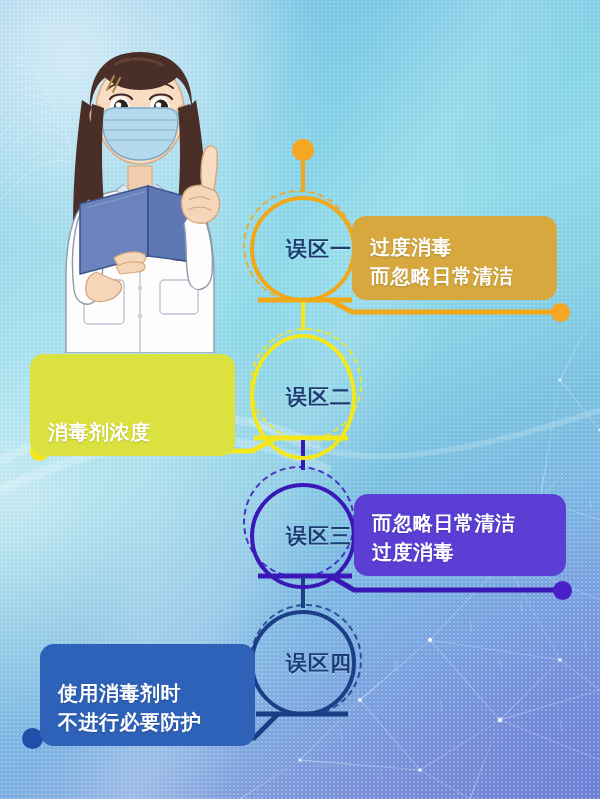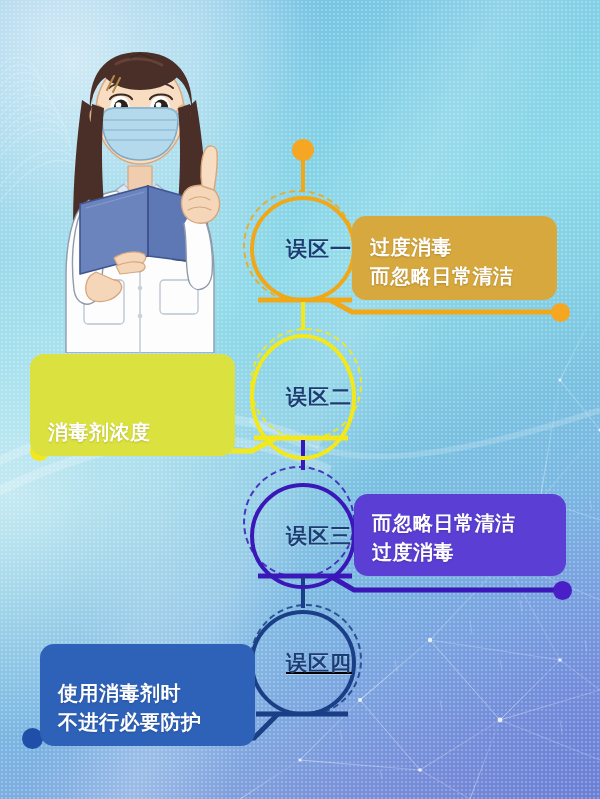--- a/index.html
+++ b/index.html
@@ -325,21 +325,21 @@
 
   <div class="node">
     <div class="ring-dash" style="left:243px;top:466px;width:112px;height:112px;border:2px dashed #3a18b8;opacity:.85;"></div>
     <div class="circle" style="left:250px;top:472px;width:106px;height:106px;border:4px solid #3a18b8;margin-top:11px;">
       <span class="clabel">误区三</span>
     </div>
   </div>
 
   <div class="node">
     <div class="ring-dash" style="left:250px;top:604px;width:112px;height:112px;border:2px dashed #1b3f86;opacity:.85;"></div>
-    <div class="circle" style="left:250px;top:610px;width:106px;height:106px;border:4px solid #1b3f86;text-decoration:underline;">
+    <div class="circle" style="left:250px;top:610px;width:106px;height:106px;border:4px solid #1b3f86;">
       <span class="clabel">误区四</span>
     </div>
   </div>
 
   <div class="banner" style="left:352px;top:216px;width:205px;height:84px;background:#d6a83e;">
     <span>过度消毒</span>
     <span>而忽略日常清洁</span>
   </div>
 
   <div class="banner" style="left:30px;top:354px;width:205px;height:102px;background:#dbe23f;">

